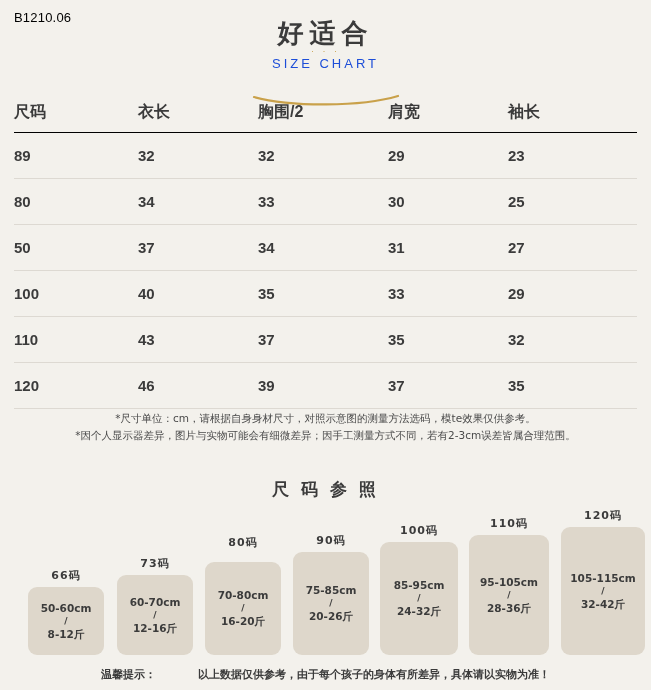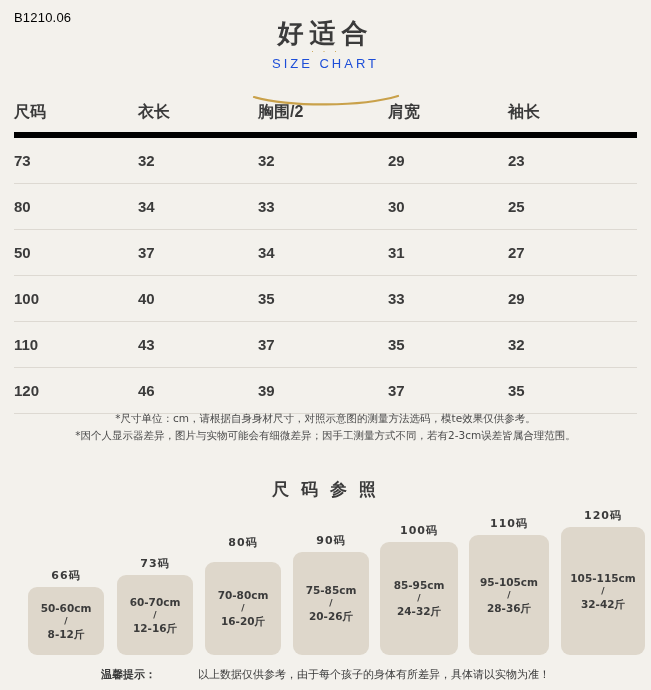--- a/index.html
+++ b/index.html
@@ -83,21 +83,21 @@
     font-weight: bold;
     color: #3b3b3b;
     padding: 0;
     height: 45px;
     vertical-align: middle;
     border-bottom: 1px solid #ddd9d2;
   }
   .size-table th {
     font-size: 16px;
     height: 40px;
-    border-bottom: 6px solid #000000;
+    border-bottom: 1px solid #000000;
   }
   .size-table .c0 { width: 124px; }
   .size-table .c1 { width: 120px; }
   .size-table .c2 { width: 130px; }
   .size-table .c3 { width: 120px; }
   .size-table .c4 { width: 129px; }
 
   
   .notes {
     position: absolute;
@@ -166,21 +166,21 @@
     position: absolute;
     bottom: 8px;
     left: 0;
     width: 651px;
     text-align: center;
     font-family: "DejaVu Sans", sans-serif;
     font-size: 11px;
     color: #3b3b3b;
     font-weight: 700;
   }
-  .footer .normal { font-weight: 400; margin-left: 42px; }
+  .footer .normal { font-weight: 700; margin-left: 42px; }
 </style>
 </head>
 <body>
 
 <div class="product-code">B1210.06</div>
 
 <div class="title-block">
   <div class="title-cn">好适合</div>
   <span class="title-dots">· · ·</span>
   <div class="title-en">SIZE CHART</div>
@@ -194,21 +194,21 @@
     <tr>
       <th class="c0">尺码</th>
       <th class="c1">衣长</th>
       <th class="c2">胸围/2</th>
       <th class="c3">肩宽</th>
       <th class="c4">袖长</th>
     </tr>
   </thead>
   <tbody>
     <tr>
-      <td class="c0">73</td>
+      <td class="c0">89</td>
       <td class="c1">32</td>
       <td class="c2">32</td>
       <td class="c3">29</td>
       <td class="c4">23</td>
     </tr>
     <tr>
       <td class="c0">80</td>
       <td class="c1">34</td>
       <td class="c2">33</td>
       <td class="c3">30</td>

